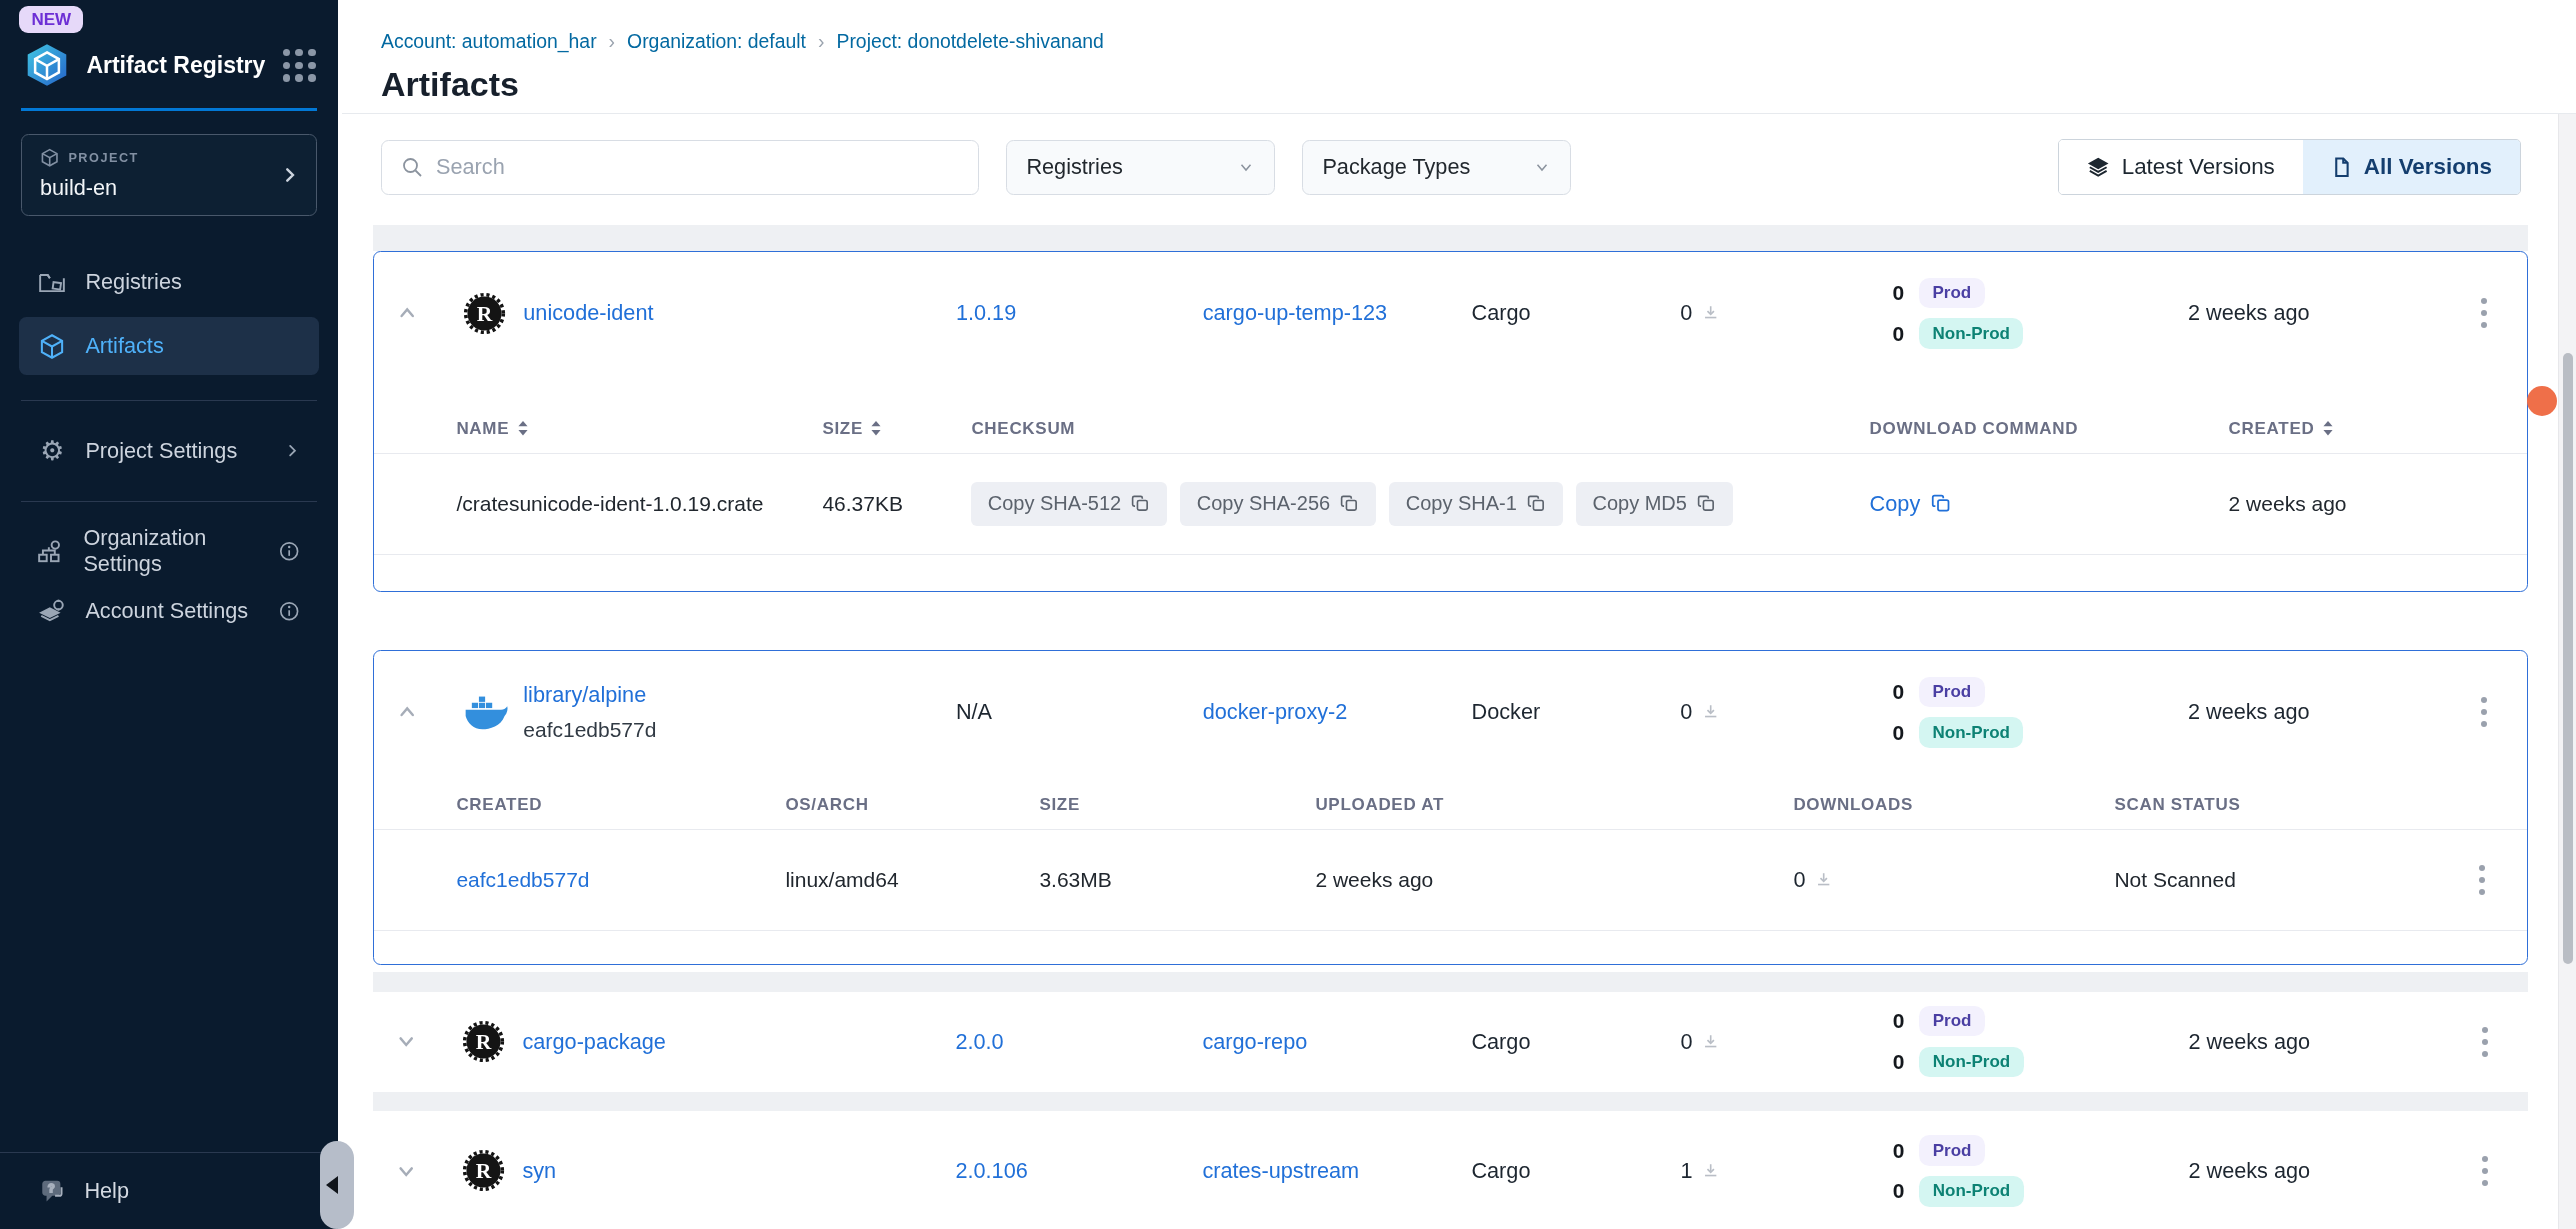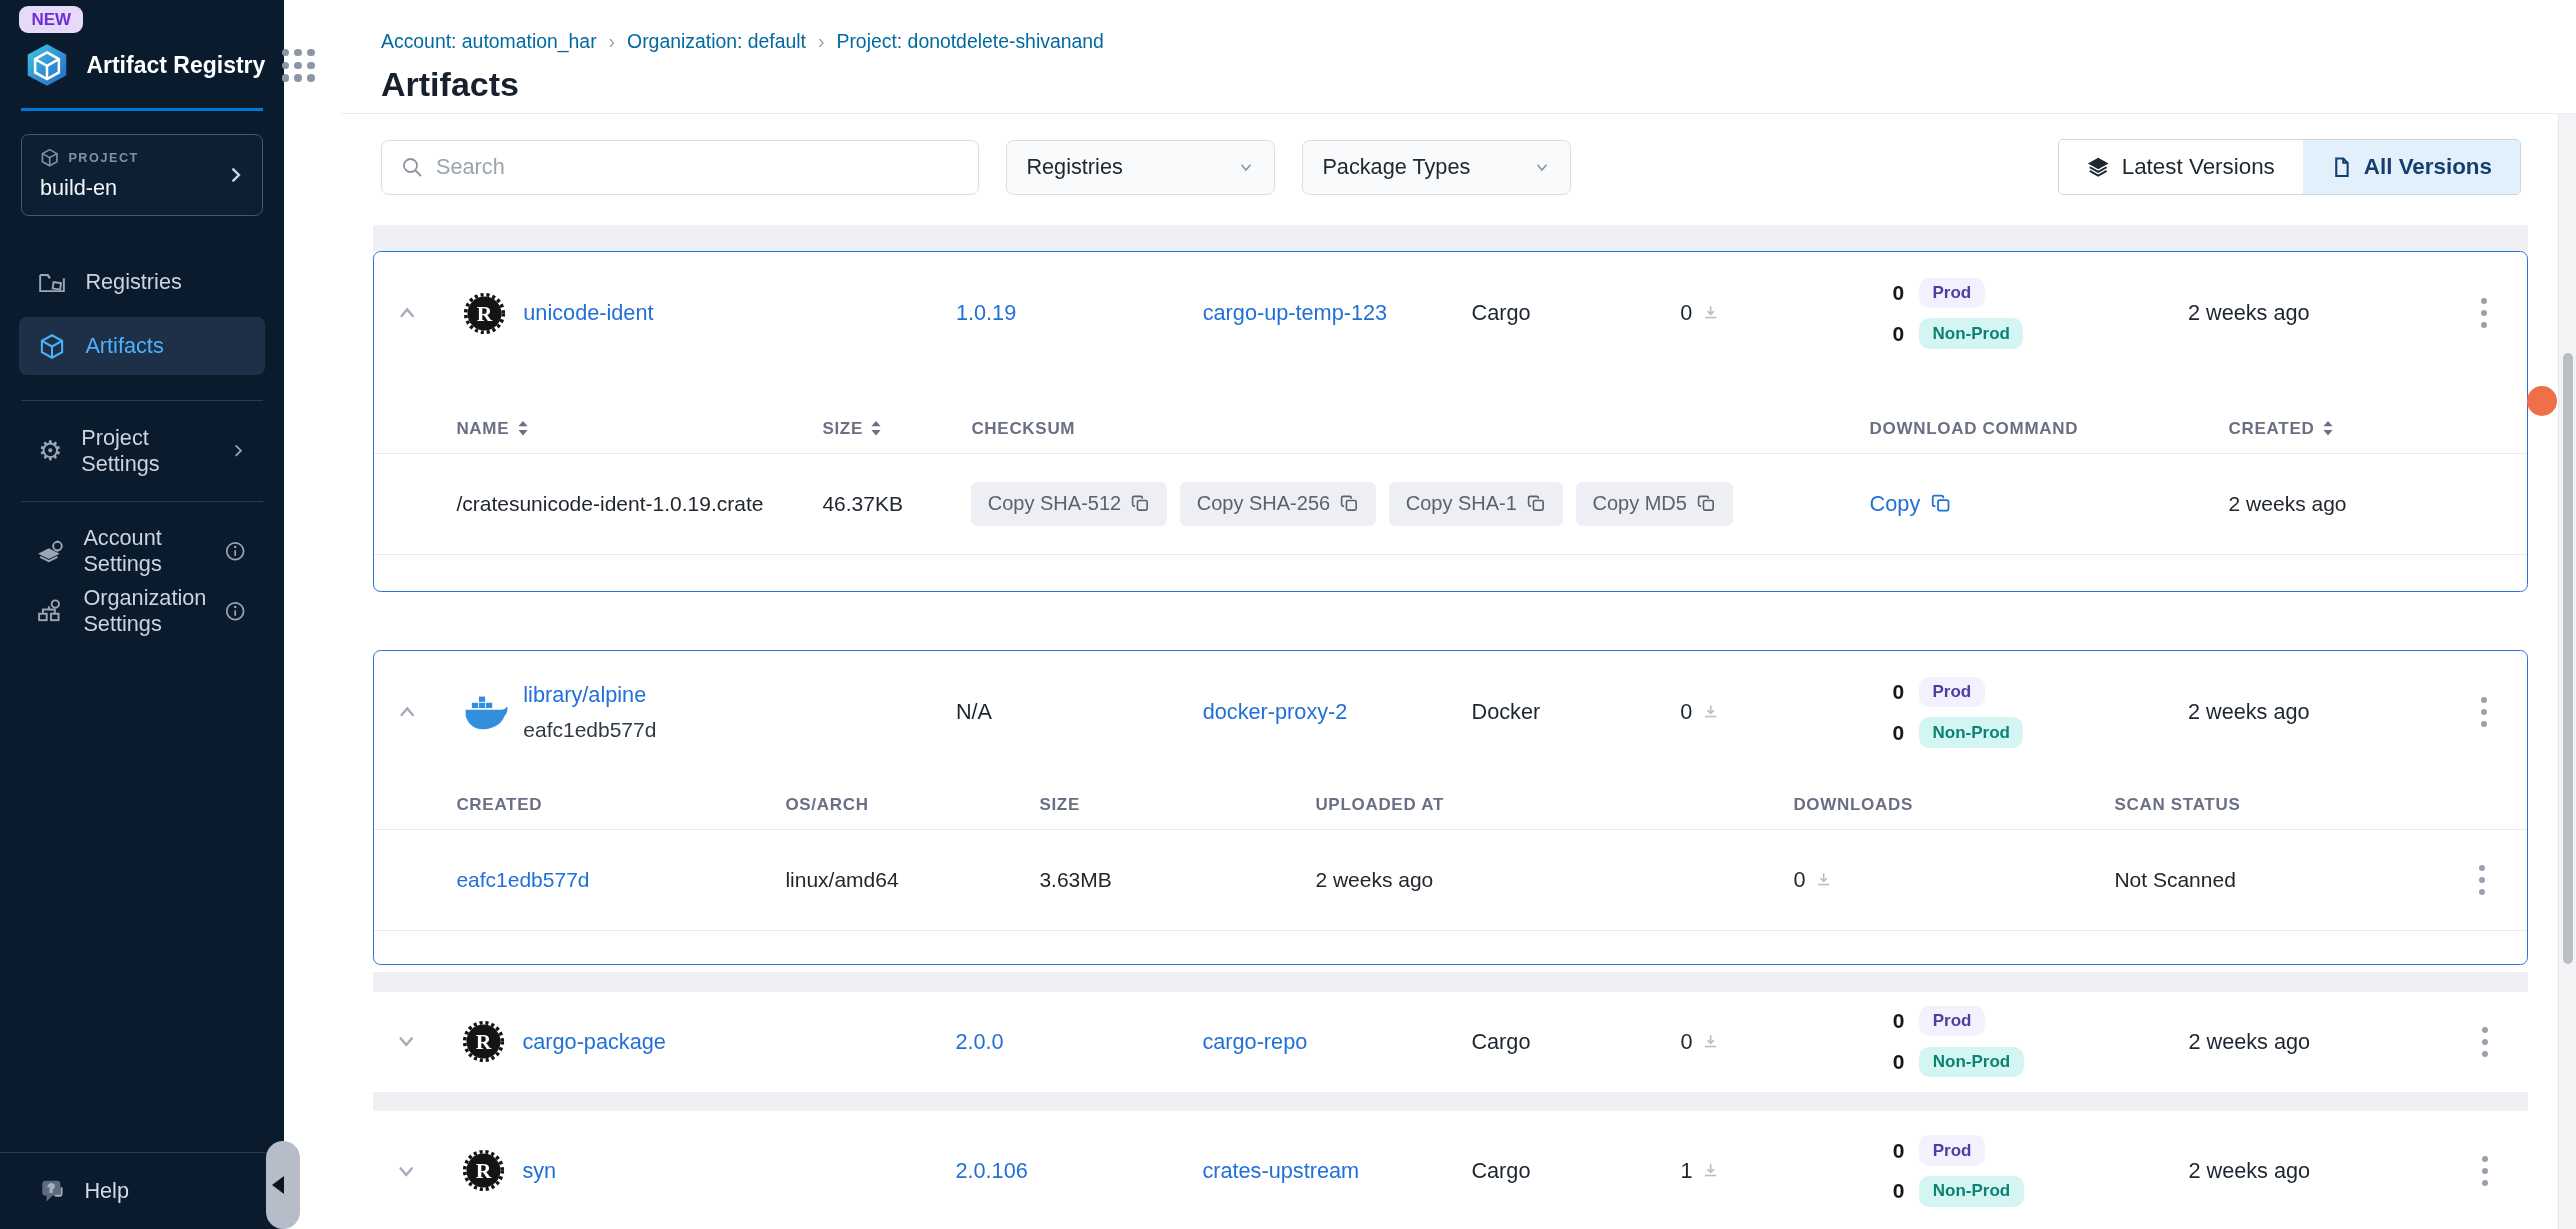--- a/index.html
+++ b/index.html
@@ -1,19 +1,19 @@
 <!DOCTYPE html>
 <html style="font-size:12px"><head>
 <meta charset="utf-8">
 <style>
   * { margin:0; padding:0; box-sizing:border-box; }
   html,body { width:2576px; height:1230px; overflow:hidden; font-family:"Liberation Sans","DejaVu Sans",sans-serif; background:#ffffff; }
 
   
-  .sidebar { position:fixed; left:0; top:0; width:284px; height:1230px; background:#0a1b2e; z-index:20; }
+  .sidebar { position:fixed; left:0; top:0; width:338px; height:1230px; background:#0a1b2e; z-index:20; }
   .new-badge { display:inline-block; margin:6px 0 0 19.4px; background:#e6d9f9; color:#6d2fd5; font-weight:bold; font-size:17px; padding:3.7px 12px; border-radius:0 0 9px 9px; border-radius:9px; }
   .logo-row { display:flex; align-items:center; gap:16.4px; padding:9px 22.4px 0 24px; }
   .app-title { color:#ffffff; font-size:23px; font-weight:bold; flex:0 0 auto; }
   .grid-icon { margin-left:auto; display:grid; grid-template-columns:repeat(3,7.5px); grid-gap:5.2px; cursor:pointer; }
   .grid-icon i { width:7.5px; height:7.5px; border-radius:50%; background:#8b97a7; }
   .blue-rule { height:3.7px; background:#0278d5; margin:19.4px 21px 0 21px; }
   .project-card { margin:22.4px 21px 0 21px; border:1.1px solid #4a5ا768; border:1.1px solid #49586b; border-radius:7.5px; padding:13.4px 18px; position:relative; cursor:pointer; background:#0d2033; }
   .proj-top { display:flex; align-items:center; gap:9px; color:#8290a3; font-size:12.7px; font-weight:bold; letter-spacing:1.5px; }
   .proj-name { color:#f2f5f8; font-size:21.7px; margin-top:7.5px; }
   .proj-chev { position:absolute; right:16.4px; top:50%; transform:translateY(-50%); }
@@ -193,46 +193,46 @@
       <span class="nav-right">
         <svg width="16.4" height="19.4" viewBox="0 0 24 24" fill="none" stroke="#9aa6b5" stroke-width="2.6" stroke-linecap="round">
             <polyline points="9,5 16,12 9,19"></polyline>
           </svg>
       </span>
     </div>
     <div class="nav-divider"></div>
     <div class="nav-item">
       <span class="nav-icon">
         <svg width="28" height="27" viewBox="0 0 26 24" fill="none" stroke="#9aa6b5" stroke-width="1.8">
+          <rect x="2" y="15" width="7" height="6"></rect>
+            <rect x="13" y="15" width="7" height="6"></rect>
+          <path d="M5.5 15v-4h11v4 M11 11V8"></path>
+          <circle cx="17" cy="6" r="3.4"></circle>
+        </svg>
+      </span>
+      <span>Organization Settings</span>
+      <span class="nav-right">
+        <svg width="22.4" height="22.4" viewBox="0 0 24 24" fill="none" stroke="#9aa6b5" stroke-width="1.8">
+            <circle cx="12" cy="12" r="9"></circle>
+            <line x1="12" y1="11" x2="12" y2="17"></line>
+            <circle cx="12" cy="7.5" r="1.3" fill="#9aa6b5" stroke="none"></circle>
+          </svg>
+      </span>
+    </div>
+    <div class="nav-item">
+      <span class="nav-icon">
+        <svg width="28" height="27" viewBox="0 0 26 24" fill="none" stroke="#9aa6b5" stroke-width="1.8">
           <polygon points="11,10 19,14 11,18 3,14" fill="#9aa6b5"></polygon>
           <polyline points="3,17 11,21 19,17"></polyline>
           <circle cx="19" cy="7" r="4"></circle>
             <line x1="19" y1="2" x2="19" y2="4"></line>
             <line x1="19" y1="10" x2="19" y2="12"></line>
         </svg>
       </span>
       <span>Account Settings</span>
-      <span class="nav-right">
-        <svg width="22.4" height="22.4" viewBox="0 0 24 24" fill="none" stroke="#9aa6b5" stroke-width="1.8">
-            <circle cx="12" cy="12" r="9"></circle>
-            <line x1="12" y1="11" x2="12" y2="17"></line>
-            <circle cx="12" cy="7.5" r="1.3" fill="#9aa6b5" stroke="none"></circle>
-          </svg>
-      </span>
-    </div>
-    <div class="nav-item">
-      <span class="nav-icon">
-        <svg width="28" height="27" viewBox="0 0 26 24" fill="none" stroke="#9aa6b5" stroke-width="1.8">
-          <rect x="2" y="15" width="7" height="6"></rect>
-            <rect x="13" y="15" width="7" height="6"></rect>
-          <path d="M5.5 15v-4h11v4 M11 11V8"></path>
-          <circle cx="17" cy="6" r="3.4"></circle>
-        </svg>
-      </span>
-      <span>Organization Settings</span>
       <span class="nav-right">
         <svg width="22.4" height="22.4" viewBox="0 0 24 24" fill="none" stroke="#9aa6b5" stroke-width="1.8">
             <circle cx="12" cy="12" r="9"></circle>
             <line x1="12" y1="11" x2="12" y2="17"></line>
             <circle cx="12" cy="7.5" r="1.3" fill="#9aa6b5" stroke="none"></circle>
           </svg>
       </span>
     </div>
   </nav>
 

